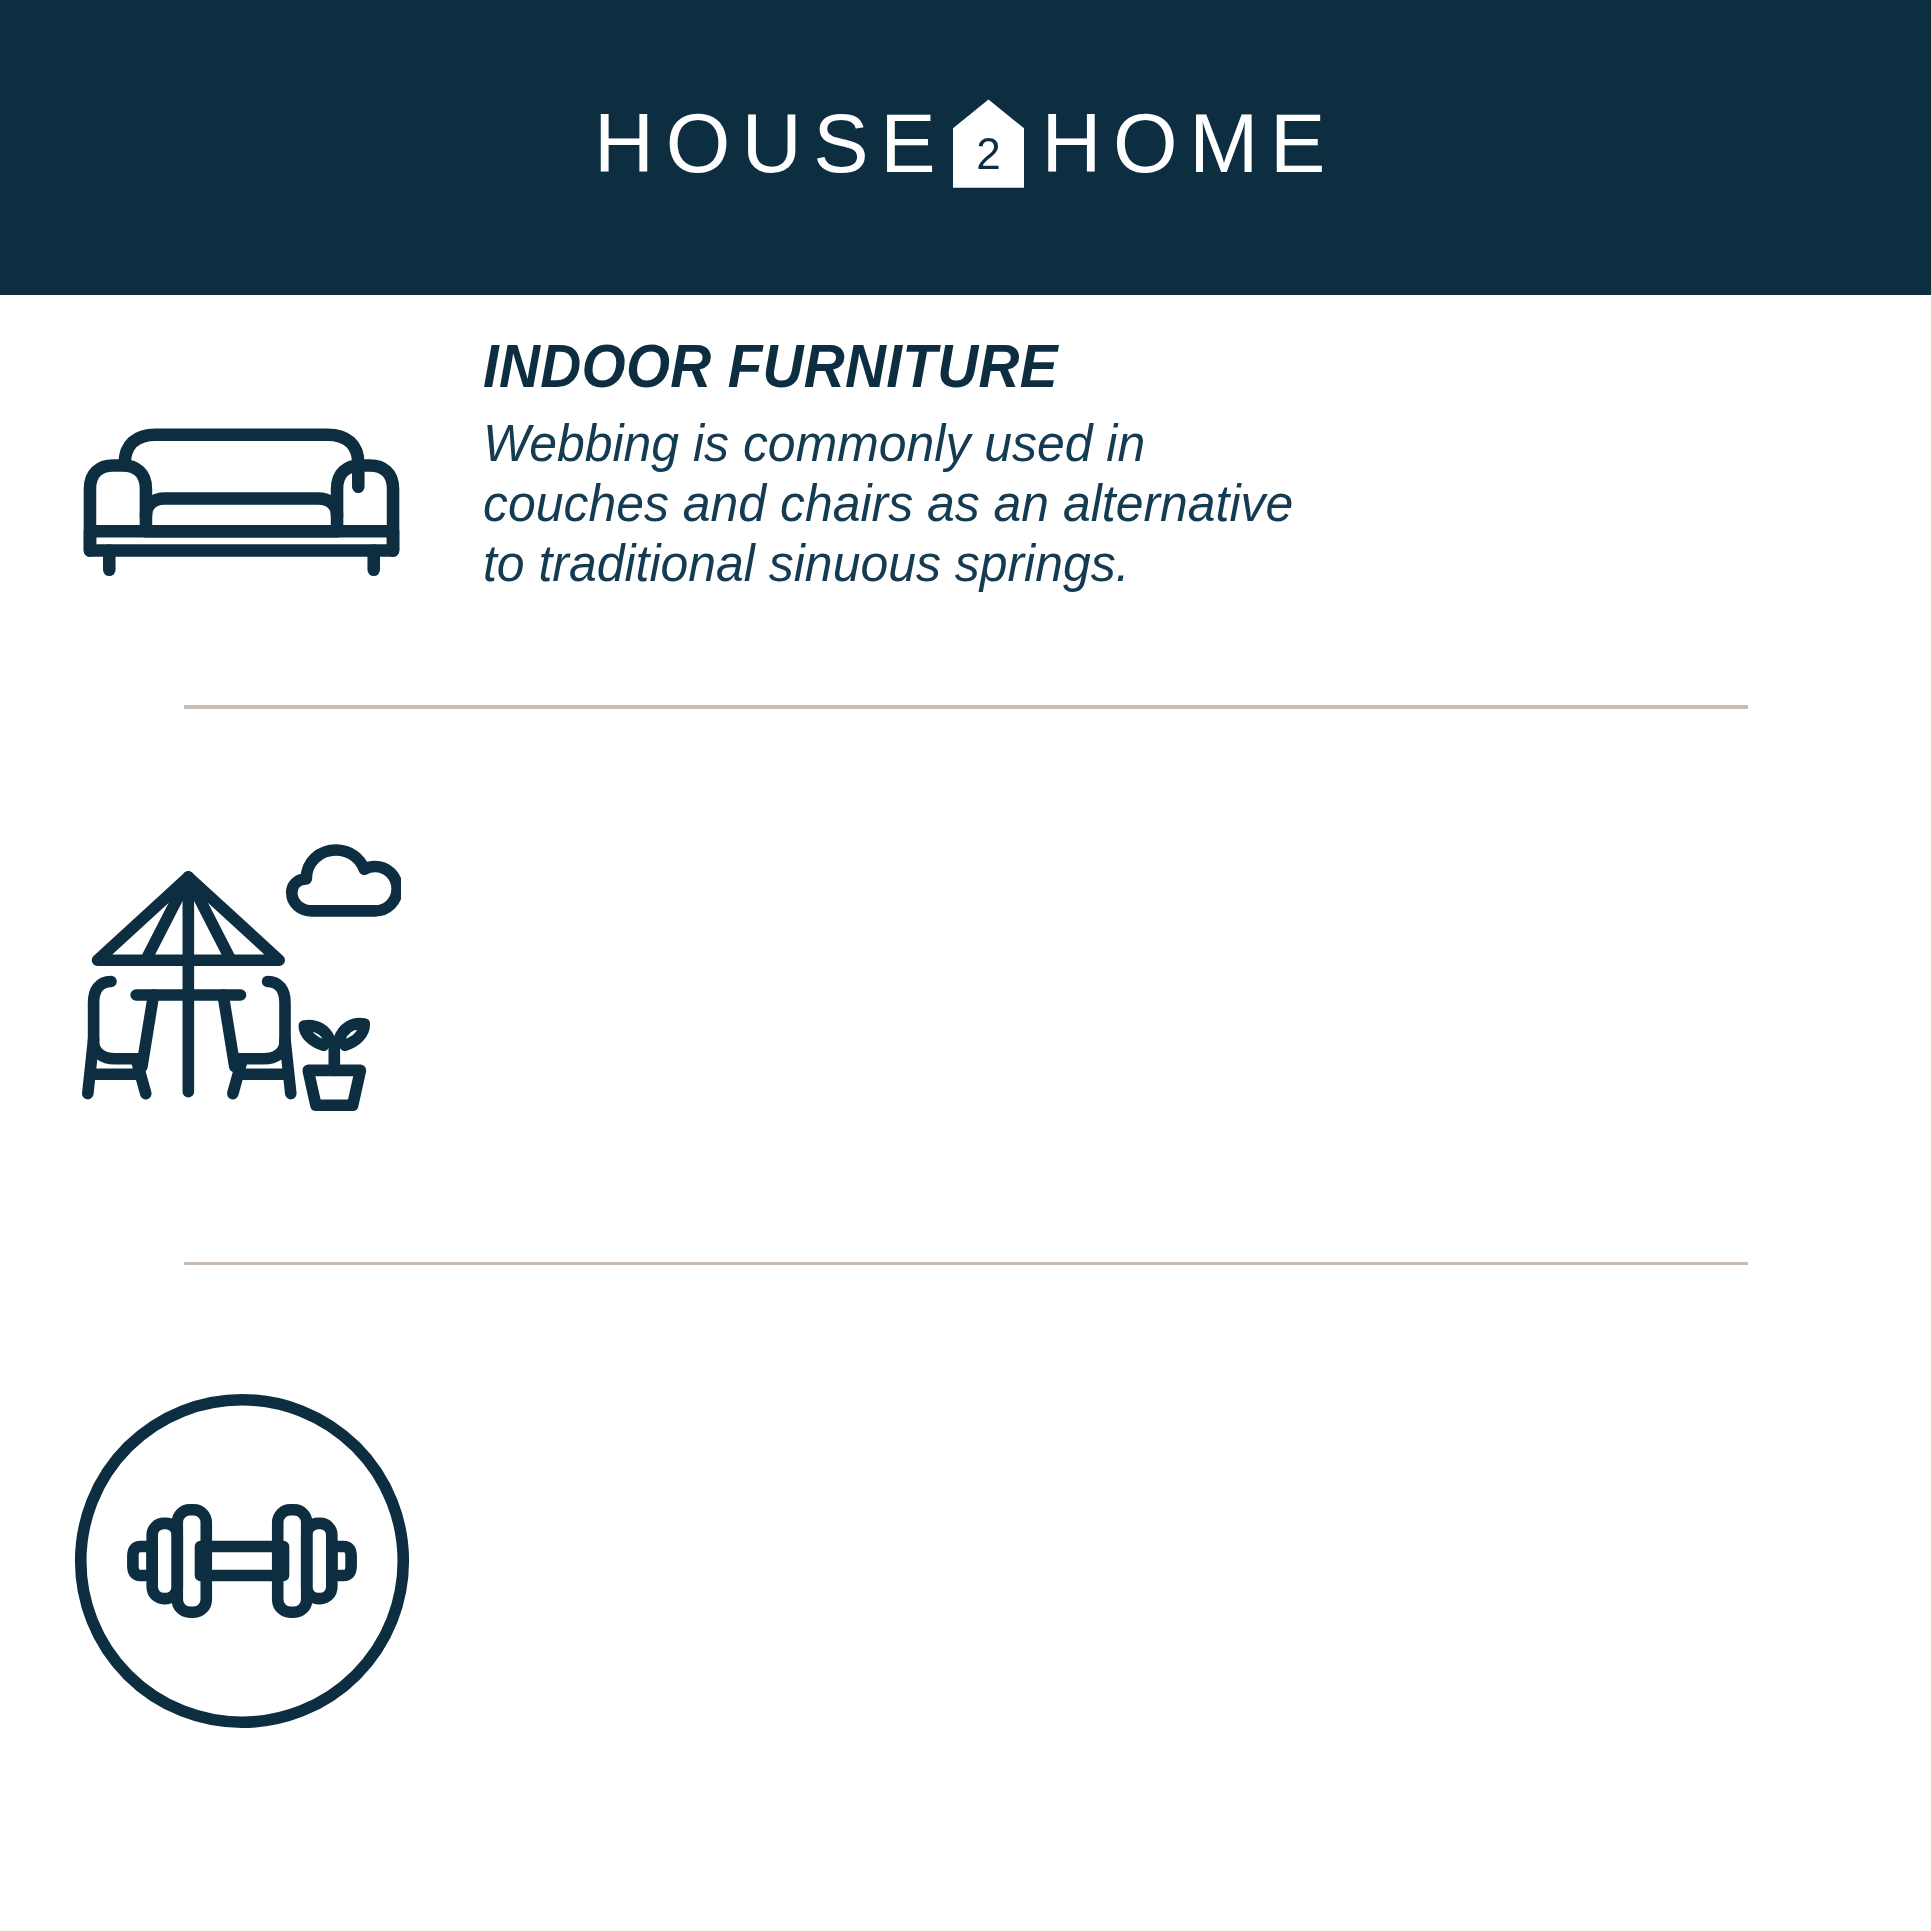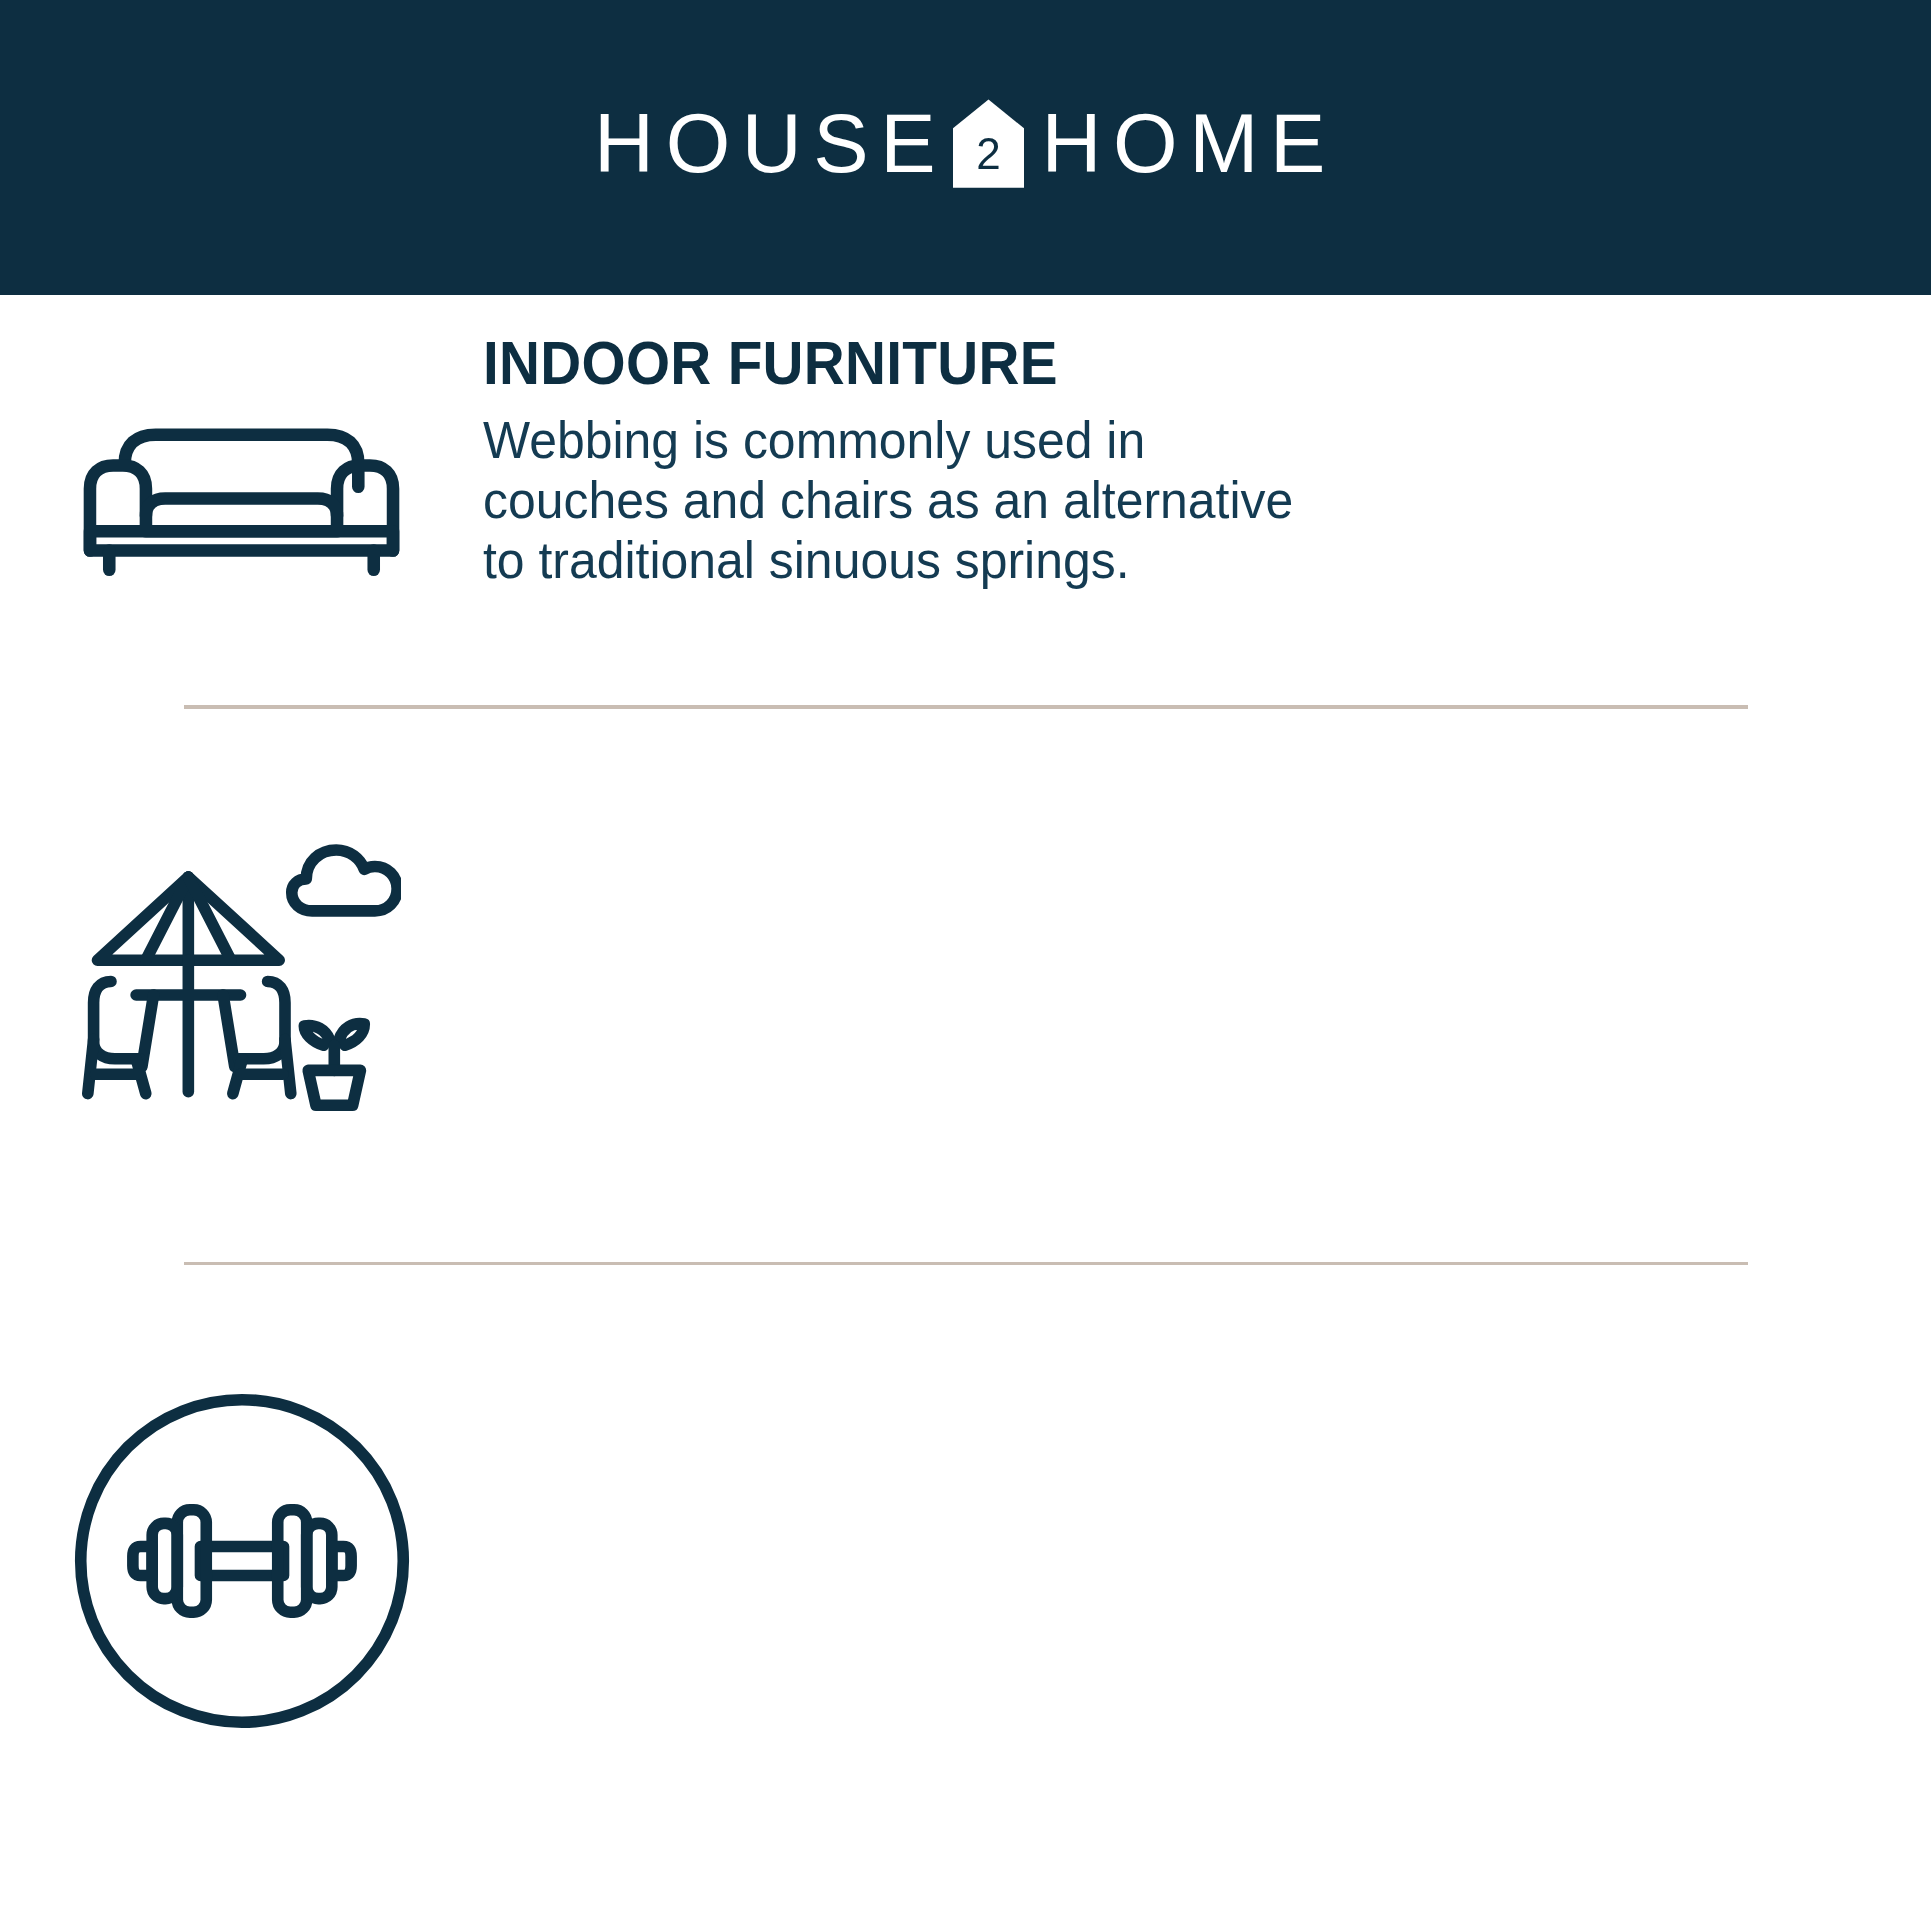--- a/index.html
+++ b/index.html
@@ -77,22 +77,23 @@
   
   .content {
     position: absolute;
     top: 295px;
     left: 0;
     width: 1931px;
   }
 
   .feature {
     display: flex;
-    align-items: flex-start;
+    align-items: center;
     padding: 0 0 0 0;
+    font-style: italic;
   }
 
   .icon-col {
     width: 483px;
     min-width: 483px;
     display: flex;
     justify-content: center;
     align-items: flex-start;
   }
 

